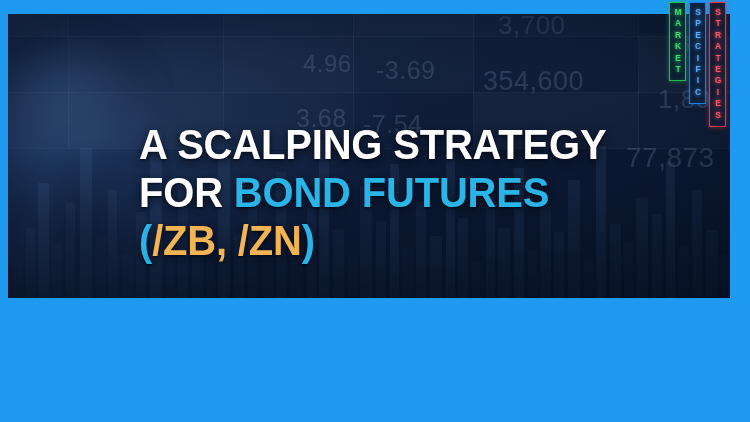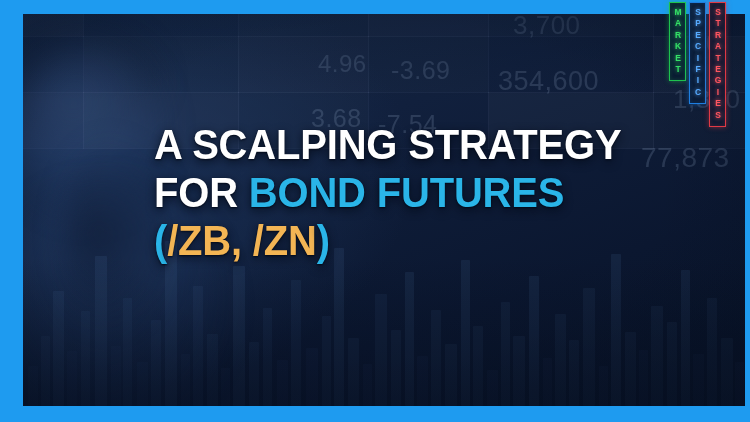--- a/index.html
+++ b/index.html
@@ -17,24 +17,24 @@
     position: relative;
     width: 750px;
     height: 422px;
     background: #1e9bf0;
     overflow: hidden;
   }
 
   
   #canvas {
     position: absolute;
-    left: 23px;
+    left: 8px;
     top: 14px;
     width: 722px;
-    height: 392px;
+    height: 284px;
     overflow: hidden;
     background:
       radial-gradient(ellipse 60% 80% at 12% 40%, #1b3156 0%, rgba(27,49,86,0) 70%),
       linear-gradient(160deg, #15294a 0%, #101f3c 35%, #0b1730 70%, #081327 100%);
   }
 
   
   .person-blob {
     position: absolute;
     border-radius: 50%;

